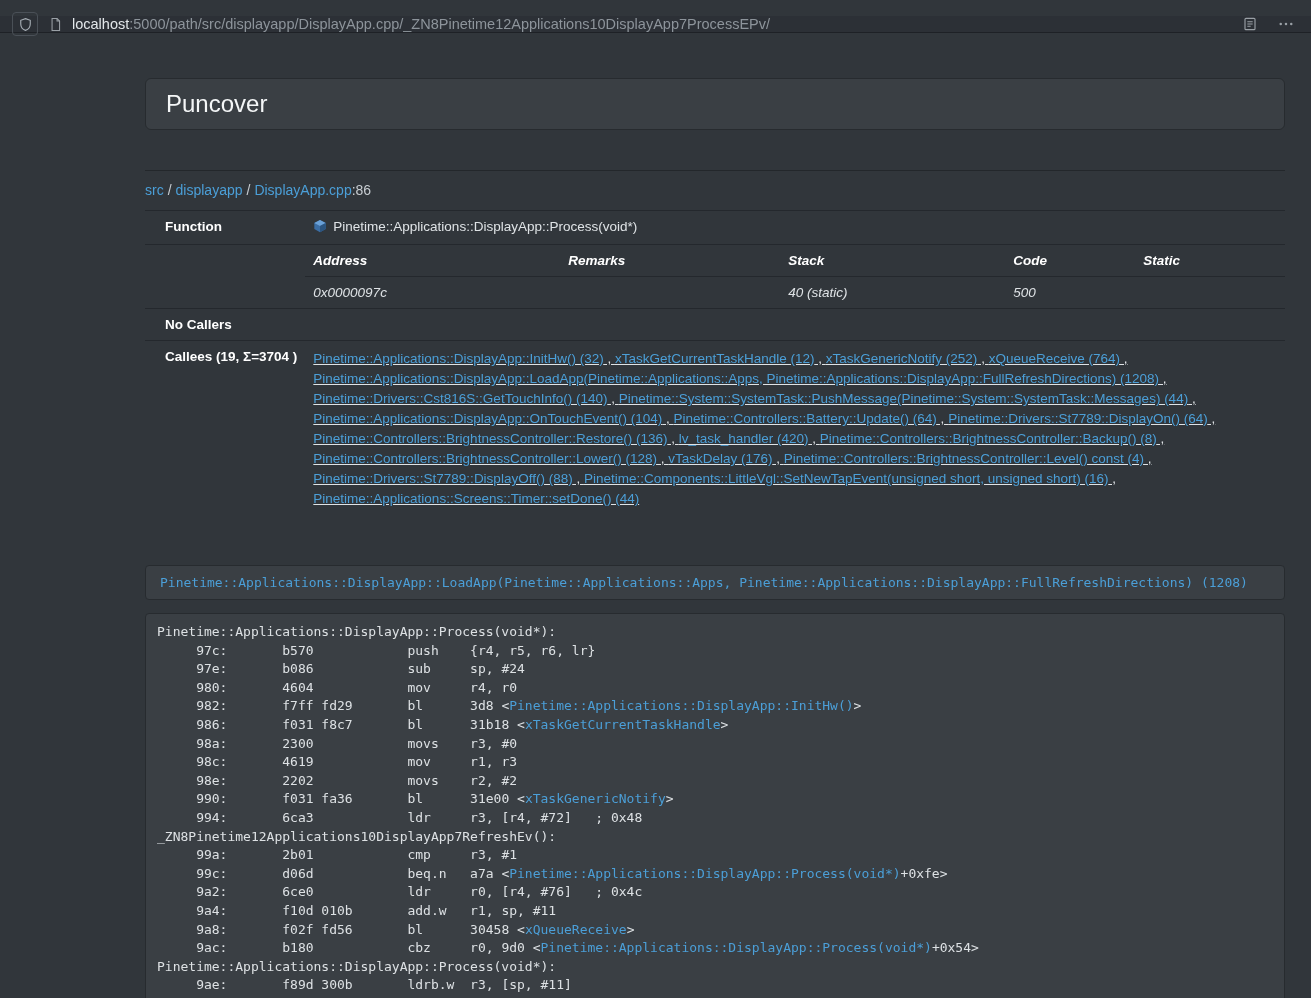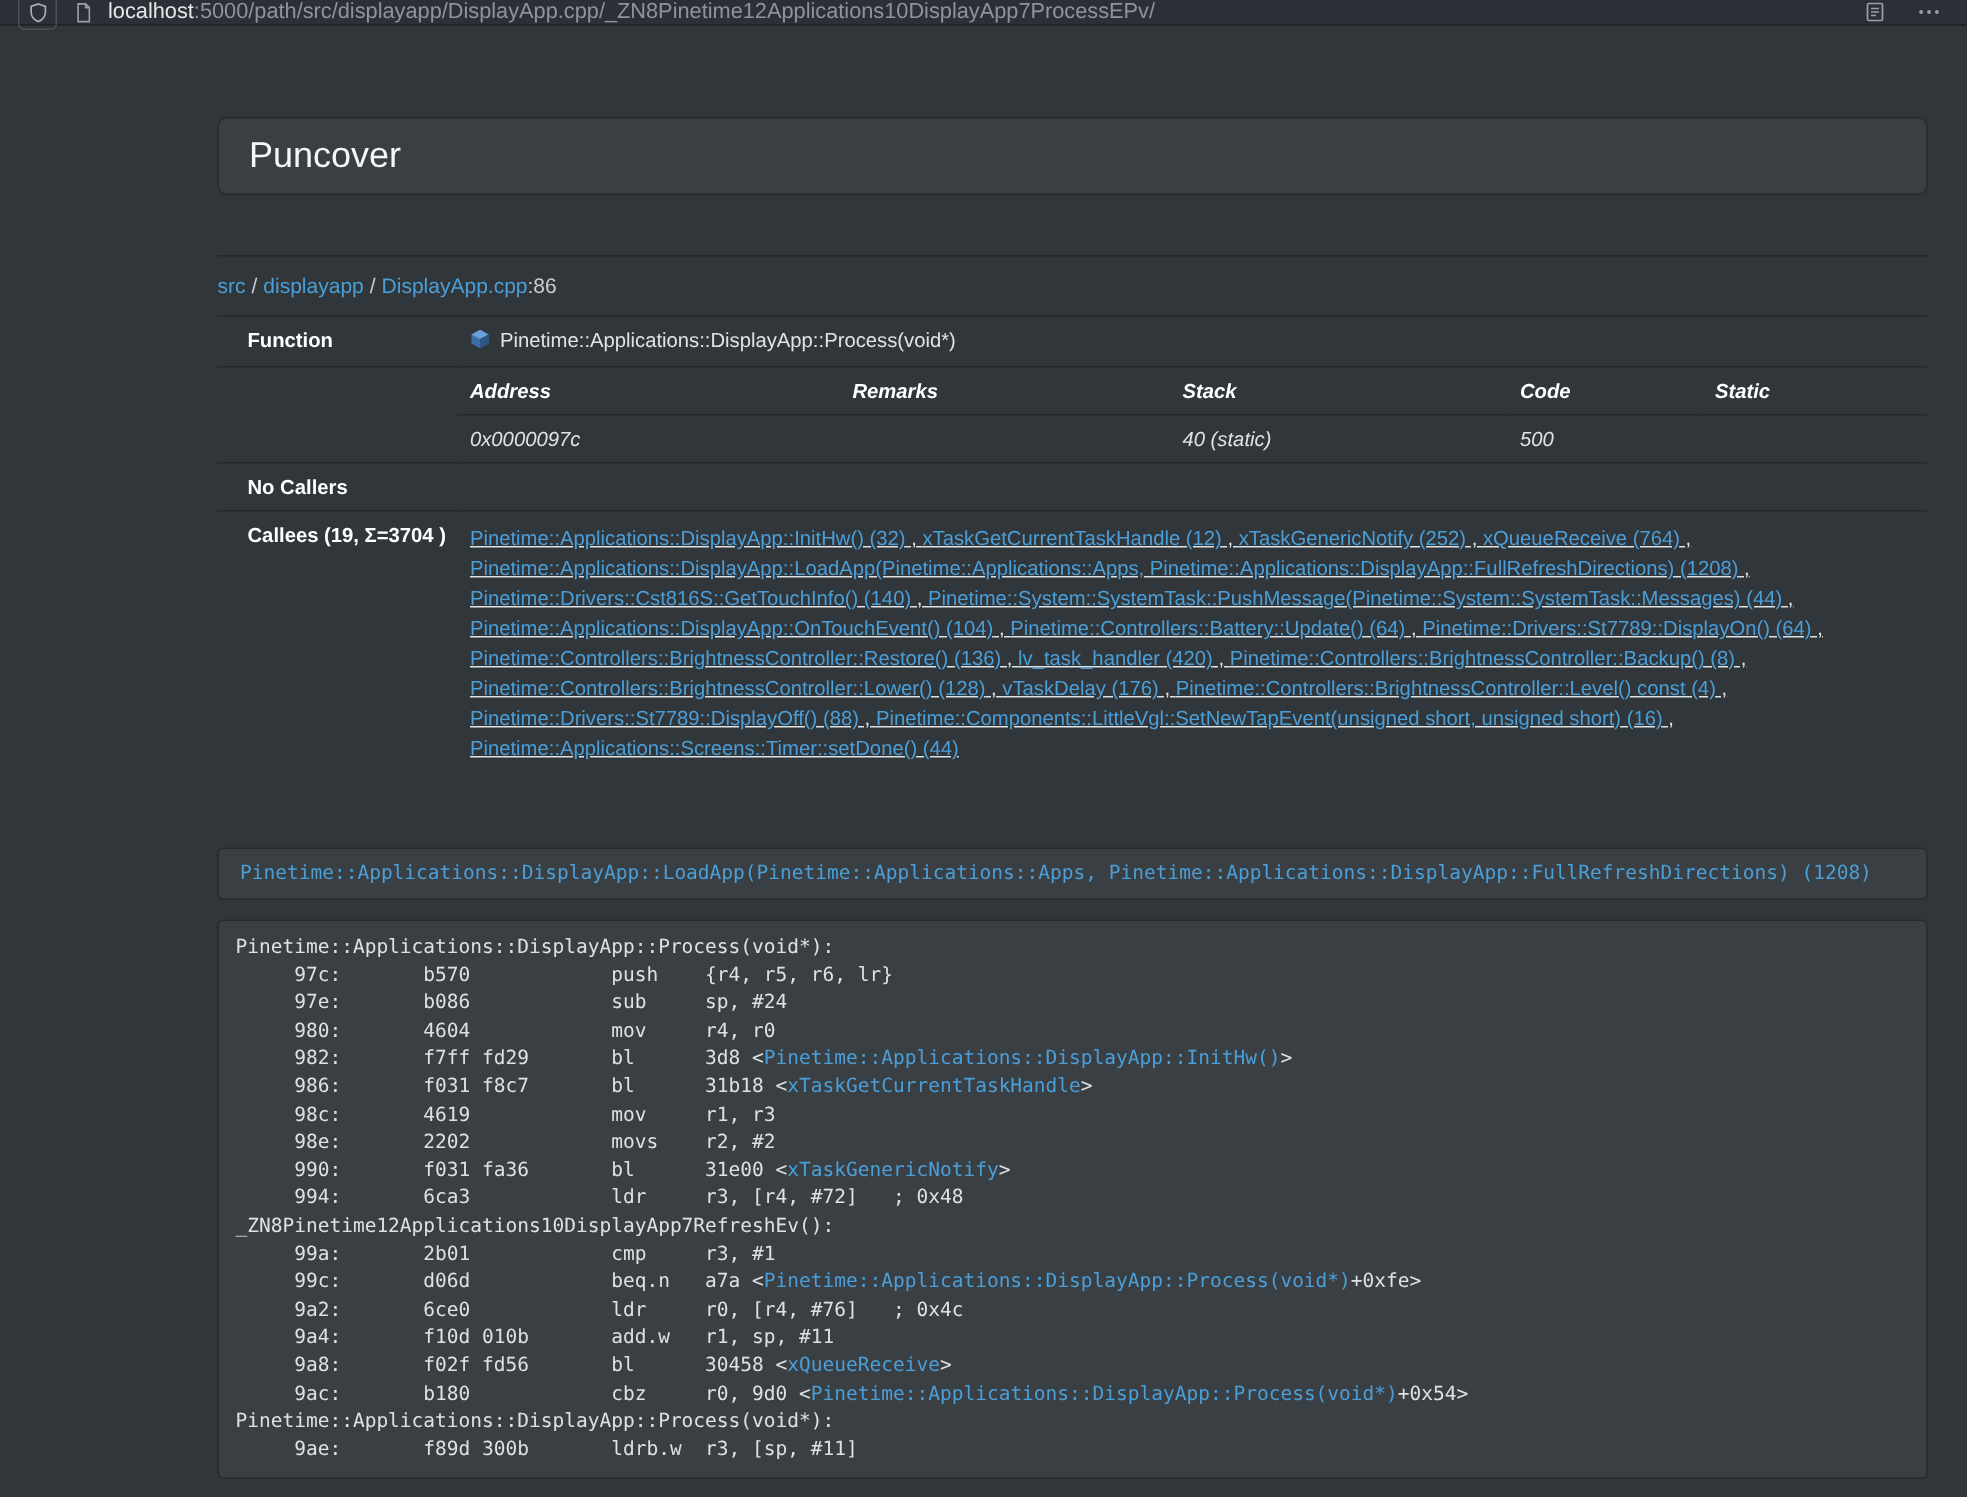--- a/index.html
+++ b/index.html
@@ -16,21 +16,21 @@
   body{
     background:var(--page-bg);
     font-family:"Liberation Sans",sans-serif;
     font-size:13.5px;
     color:var(--text);
   }
   a.lnk{color:var(--link);text-decoration:none;cursor:pointer;margin-top:48px;}
 
   
   .chrome{
-    position:absolute;top:0;left:0;width:1311px;height:17px;
+    position:absolute;top:16px;left:0;width:1311px;height:17px;
     background:var(--chrome-bg);
     border-bottom:1px solid #1e2126;
     display:flex;align-items:center;gap:10px;padding:0 12px;
   }
   .chrome-btn{
     display:flex;align-items:center;justify-content:center;
     width:26px;height:24px;border-radius:4px;flex:0 0 auto;cursor:pointer;
   }
   .chrome-btn.framed{border:1px solid #4a5057;}
   .urlbar{display:flex;align-items:center;gap:9px;flex:1 1 auto;min-width:0;overflow:hidden;cursor:text;}
@@ -201,20 +201,21 @@
 
   <a href="#" class="symbol-panel lnk">Pinetime::Applications::DisplayApp::LoadApp(Pinetime::Applications::Apps, Pinetime::Applications::DisplayApp::FullRefreshDirections) (1208)</a>
 
   <pre class="code">
       <div class="code-line">Pinetime::Applications::DisplayApp::Process(void*):</div>
       <div class="code-line">     97c:	b570      	push	{r4, r5, r6, lr}</div>
       <div class="code-line">     97e:	b086      	sub	sp, #24</div>
       <div class="code-line">     980:	4604      	mov	r4, r0</div>
       <div class="code-line">     982:	f7ff fd29 	bl	3d8 &lt;<a href="#" class="lnk">Pinetime::Applications::DisplayApp::InitHw()</a>&gt;</div>
       <div class="code-line">     986:	f031 f8c7 	bl	31b18 &lt;<a href="#" class="lnk">xTaskGetCurrentTaskHandle</a>&gt;</div>
+      <div class="code-line">     98a:	2300      	movs	r3, #0</div>
       <div class="code-line">     98c:	4619      	mov	r1, r3</div>
       <div class="code-line">     98e:	2202      	movs	r2, #2</div>
       <div class="code-line">     990:	f031 fa36 	bl	31e00 &lt;<a href="#" class="lnk">xTaskGenericNotify</a>&gt;</div>
       <div class="code-line">     994:	6ca3      	ldr	r3, [r4, #72]	; 0x48</div>
       <div class="code-line">_ZN8Pinetime12Applications10DisplayApp7RefreshEv():</div>
       <div class="code-line">     99a:	2b01      	cmp	r3, #1</div>
       <div class="code-line">     99c:	d06d      	beq.n	a7a &lt;<a href="#" class="lnk">Pinetime::Applications::DisplayApp::Process(void*)</a>+0xfe&gt;</div>
       <div class="code-line">     9a2:	6ce0      	ldr	r0, [r4, #76]	; 0x4c</div>
       <div class="code-line">     9a4:	f10d 010b 	add.w	r1, sp, #11</div>
       <div class="code-line">     9a8:	f02f fd56 	bl	30458 &lt;<a href="#" class="lnk">xQueueReceive</a>&gt;</div>

